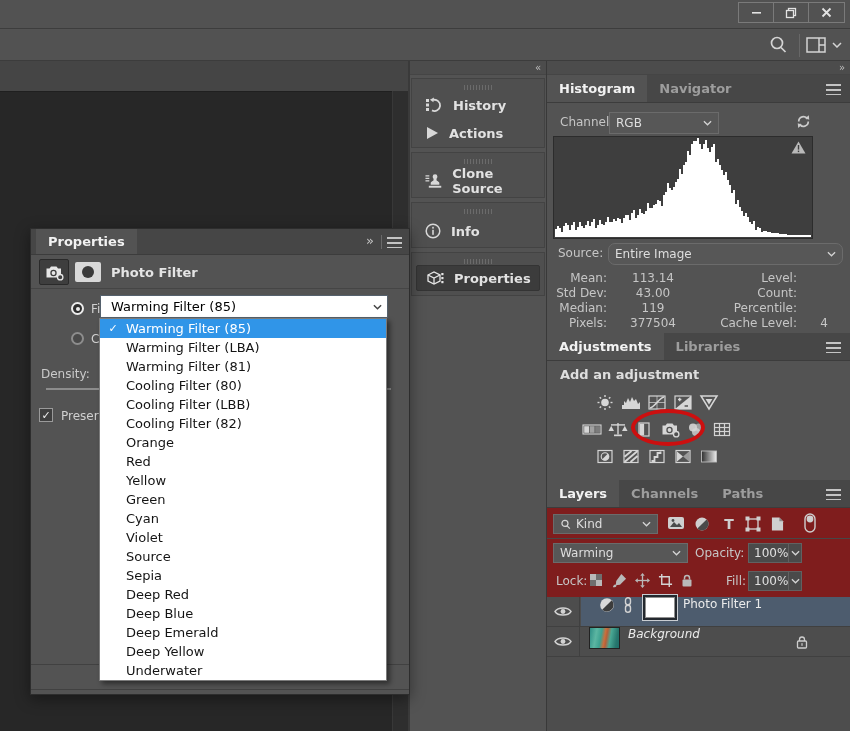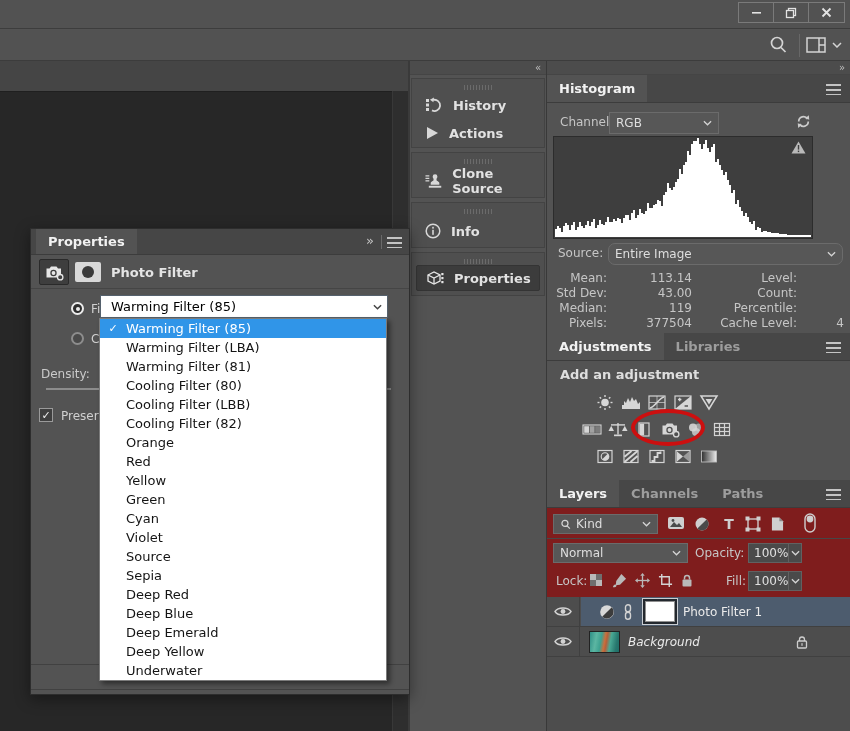--- a/index.html
+++ b/index.html
@@ -55,21 +55,21 @@
   #channel-select { position:absolute; left:62px; top:0; width:110px; }
   #histo-refresh { position:absolute; left:248px; top:1px; width:17px; height:17px; }
   #histo-box { position:absolute; left:6px; top:61px; width:260px; height:103px; background:#3e3e3e; border:1px solid #2c2c2c; }
   #histo-bars { position:absolute; inset:1px 1px 1px 1px; display:flex; align-items:flex-end; }
   .hbar { flex:1 1 auto; background:#ffffff; }
   #histo-warning { position:absolute; right:6px; top:4px; width:15px; height:13px; }
   #source-row { position:absolute; left:0; top:168px; width:303px; height:16px; }
   #source-label { position:absolute; left:11px; top:3px; width:44px; text-align:right; color:#c6c6c6; }
   #source-select { position:absolute; left:61px; top:0; width:235px;border-radius:7px; }
   #stats { position:absolute; left:0; top:196px; display:grid; grid-template-columns:60px 78px 98px 40px; column-gap:7px; row-gap:0; line-height:15px; color:#c6c6c6; }
-  .sl { text-align:right; } .sv { text-align:right; } 
+  .sl { text-align:right; } .sv { text-align:center; } 
 
   
   #adjustments-panel { position:absolute; left:0; top:272px; width:303px; height:147px; background:#535353; }
   #adj-heading { position:absolute; left:13px; top:34px; font-weight:bold; font-size:13px; color:#dedede; }
   .adj-row { position:absolute; left:0; width:220px; display:flex; justify-content:center; gap:4px; }
   .adj-btn { width:22px; height:17px; display:flex; align-items:center; justify-content:center; }
   #red-ellipse { position:absolute; left:84px; top:76px; width:74px; height:37px; border:4px solid #cc0f0f; border-radius:50%; pointer-events:none; }
 
   
   #layers-panel { position:absolute; left:0; top:419px; width:303px; height:251px; background:#7f1d1d; }
@@ -83,21 +83,21 @@
   #lock-row { position:absolute; left:0; top:87px; width:303px; height:29px; }
   #lock-label { position:absolute; left:9px; top:7px; color:#c6c6c6; }
   #fill-label { position:absolute; left:179px; top:7px; color:#c6c6c6; }
   .val-box { position:absolute; left:201px; width:54px; height:20px; display:flex; background:#4a4a4a; border:1px solid #616161; }
   .val-box .vb-txt { flex:1; line-height:18px; padding-left:5px; color:#e0e0e0; }
   .val-box .vb-chev { width:15px; border-left:1px solid #616161; display:flex; align-items:center; justify-content:center; }
   .lk-icon { position:absolute; top:6px; width:16px; height:16px; }
   #layer-list { position:absolute; left:0; top:117px; width:303px; bottom:0; background:#4d4d4d; }
   .layer-row { position:relative; height:30px; border-bottom:1px solid #404040; }
   .eye-cell { position:absolute; left:0; top:0; width:33px; height:100%; border-right:1px solid #404040; display:flex; align-items:center; justify-content:center; background:#4d4d4d; }
-  .layer-content { position:absolute; left:34px; right:0; top:0; height:100%; display:flex; align-items:center; gap:8px; padding-left:8px; }
+  .layer-content { position:absolute; left:34px; right:0; top:0; height:100%; display:flex; align-items:flex-start; gap:8px; padding-left:8px; }
   .layer-row.selected .layer-content { background:#4d5c6e; }
   .layer-name { color:#eaeaea; font-size:12px; }
   .mask-thumb { width:30px; height:21px; background:#ffffff; border:1px solid #8f8f8f; box-shadow:0 0 0 2px #23282e,0 0 0 3px #c9cdd2; margin-left:4px; }
   .bg-thumb { width:31px; height:22px; border:1px solid #222;
     background:linear-gradient(100deg,#2e8f86 0%,#5cb6a2 22%,#3da190 38%,#c9703d 50%,#b5603a 56%,#49a894 68%,#27776e 88%,#1f6e68 100%); }
   .bg-lock { position:absolute; right:42px; top:8px; width:12px; height:14px; }
 
   
   #properties-panel { position:absolute; left:30px; top:228px; width:380px; height:467px; background:#535353; border:1px solid #2d2d2d; box-shadow:0 4px 14px rgba(0,0,0,0.4); z-index:40; }
   #p-tabbar { position:absolute; left:0; top:0; right:0; height:26px; background:#464646; border-bottom:1px solid #3c3c3c; display:flex; }
@@ -260,20 +260,21 @@
       </div>
     </div>
   </div>
 
   <div id="rightcol">
     <div class="col-strip"><span>»</span></div>
 
     <div id="histogram-panel">
       <div class="tabbar">
         <div class="tab active">Histogram</div>
+        <div class="tab">Navigator</div>
         <div class="menu-lines"></div>
       </div>
       <div id="channel-row">
         <span id="channel-label">Channel:</span>
         <div id="channel-select" class="darksel">
           <span class="sel-txt">RGB</span>
           <svg class="sel-chev" viewBox="0 0 10 6">
               <path d="M1,1 L5,5 9,1" class="ico-stroke" stroke-width="1.4"></path>
             </svg>
         </div>
@@ -651,21 +652,21 @@
         <div id="layer-toggle">
             <svg width="12" height="22" viewBox="0 0 12 20">
               <rect x="1" y="1" width="10" height="18" rx="5" fill="none" stroke="#cfcfcf" stroke-width="1.4"></rect>
               <circle cx="6" cy="6" r="3.4" fill="#cfcfcf"></circle>
             </svg>
           </div>
       </div>
 
       <div id="blend-row">
         <div id="blend-select" class="darksel" style="height:20px;">
-          <span class="sel-txt">Normal</span>
+          <span class="sel-txt">Warming</span>
           <svg class="sel-chev" viewBox="0 0 10 6">
               <path d="M1,1 L5,5 9,1" class="ico-stroke" stroke-width="1.4"></path>
             </svg>
         </div>
         <span id="opacity-label">Opacity:</span>
         <div class="val-box" style="top:4px;">
           <span class="vb-txt">100%</span>
           <span class="vb-chev">
               <svg width="9" height="6" viewBox="0 0 10 6">
                 <path d="M1,1 L5,5 9,1" class="ico-stroke" stroke-width="1.4"></path>

